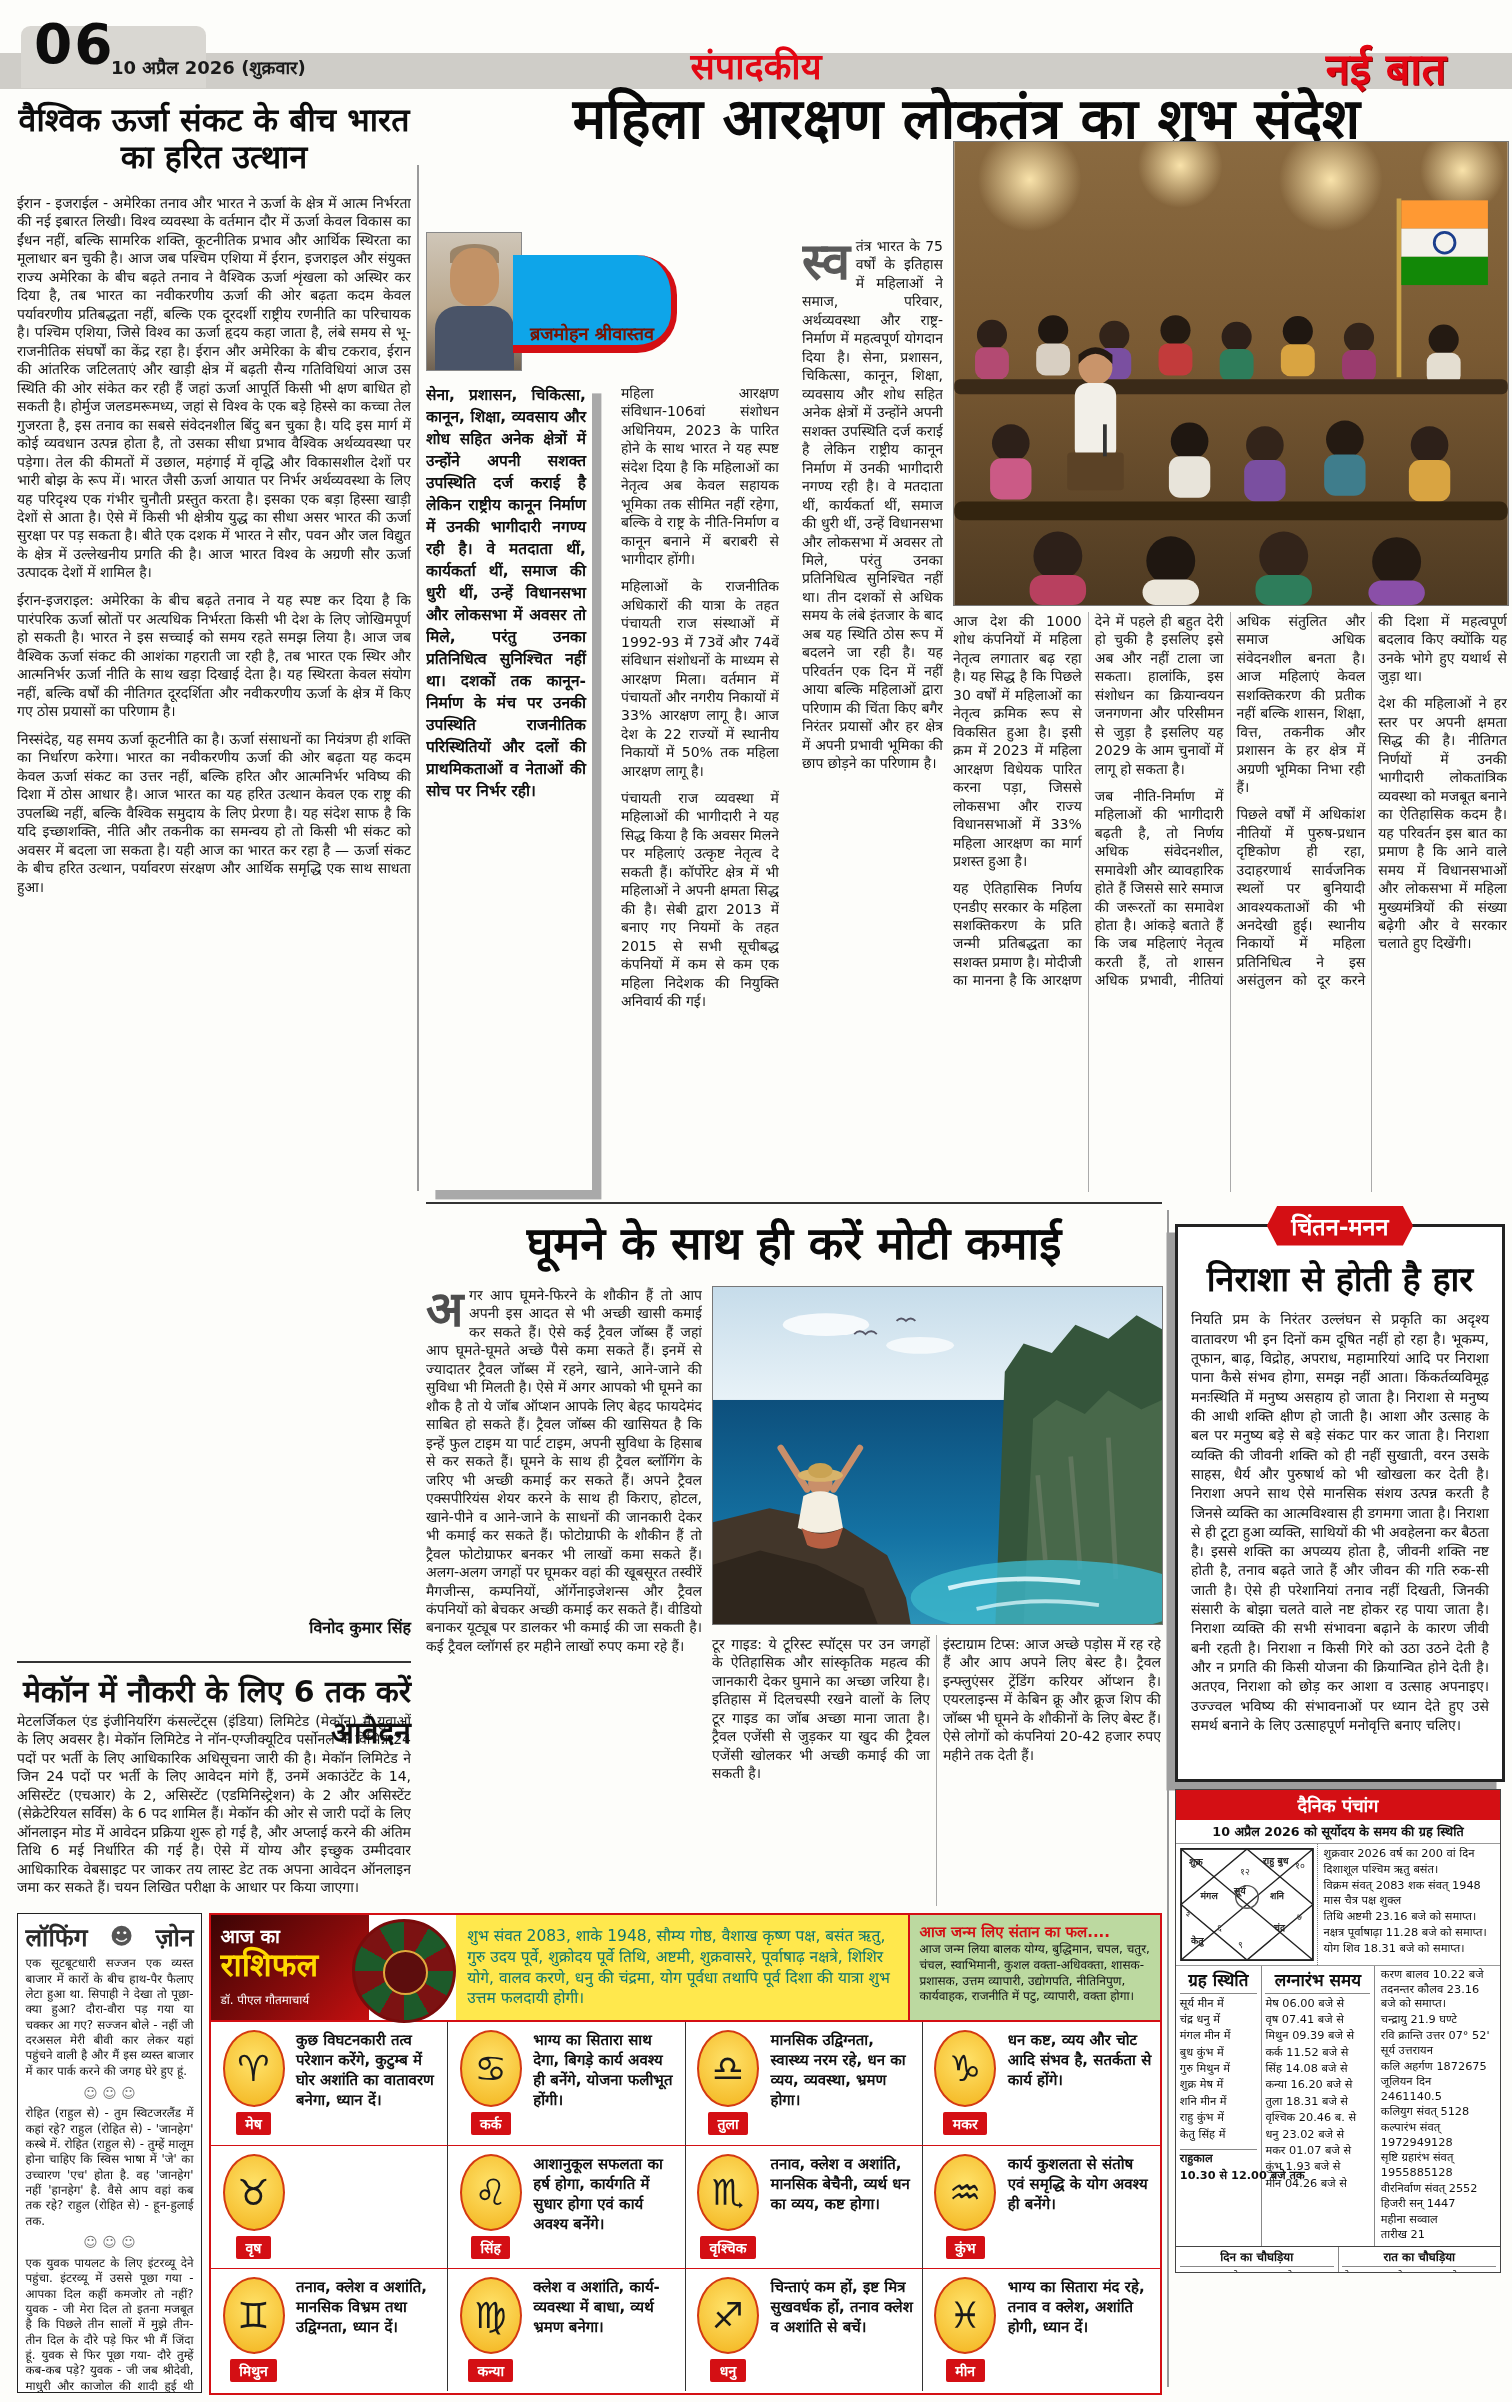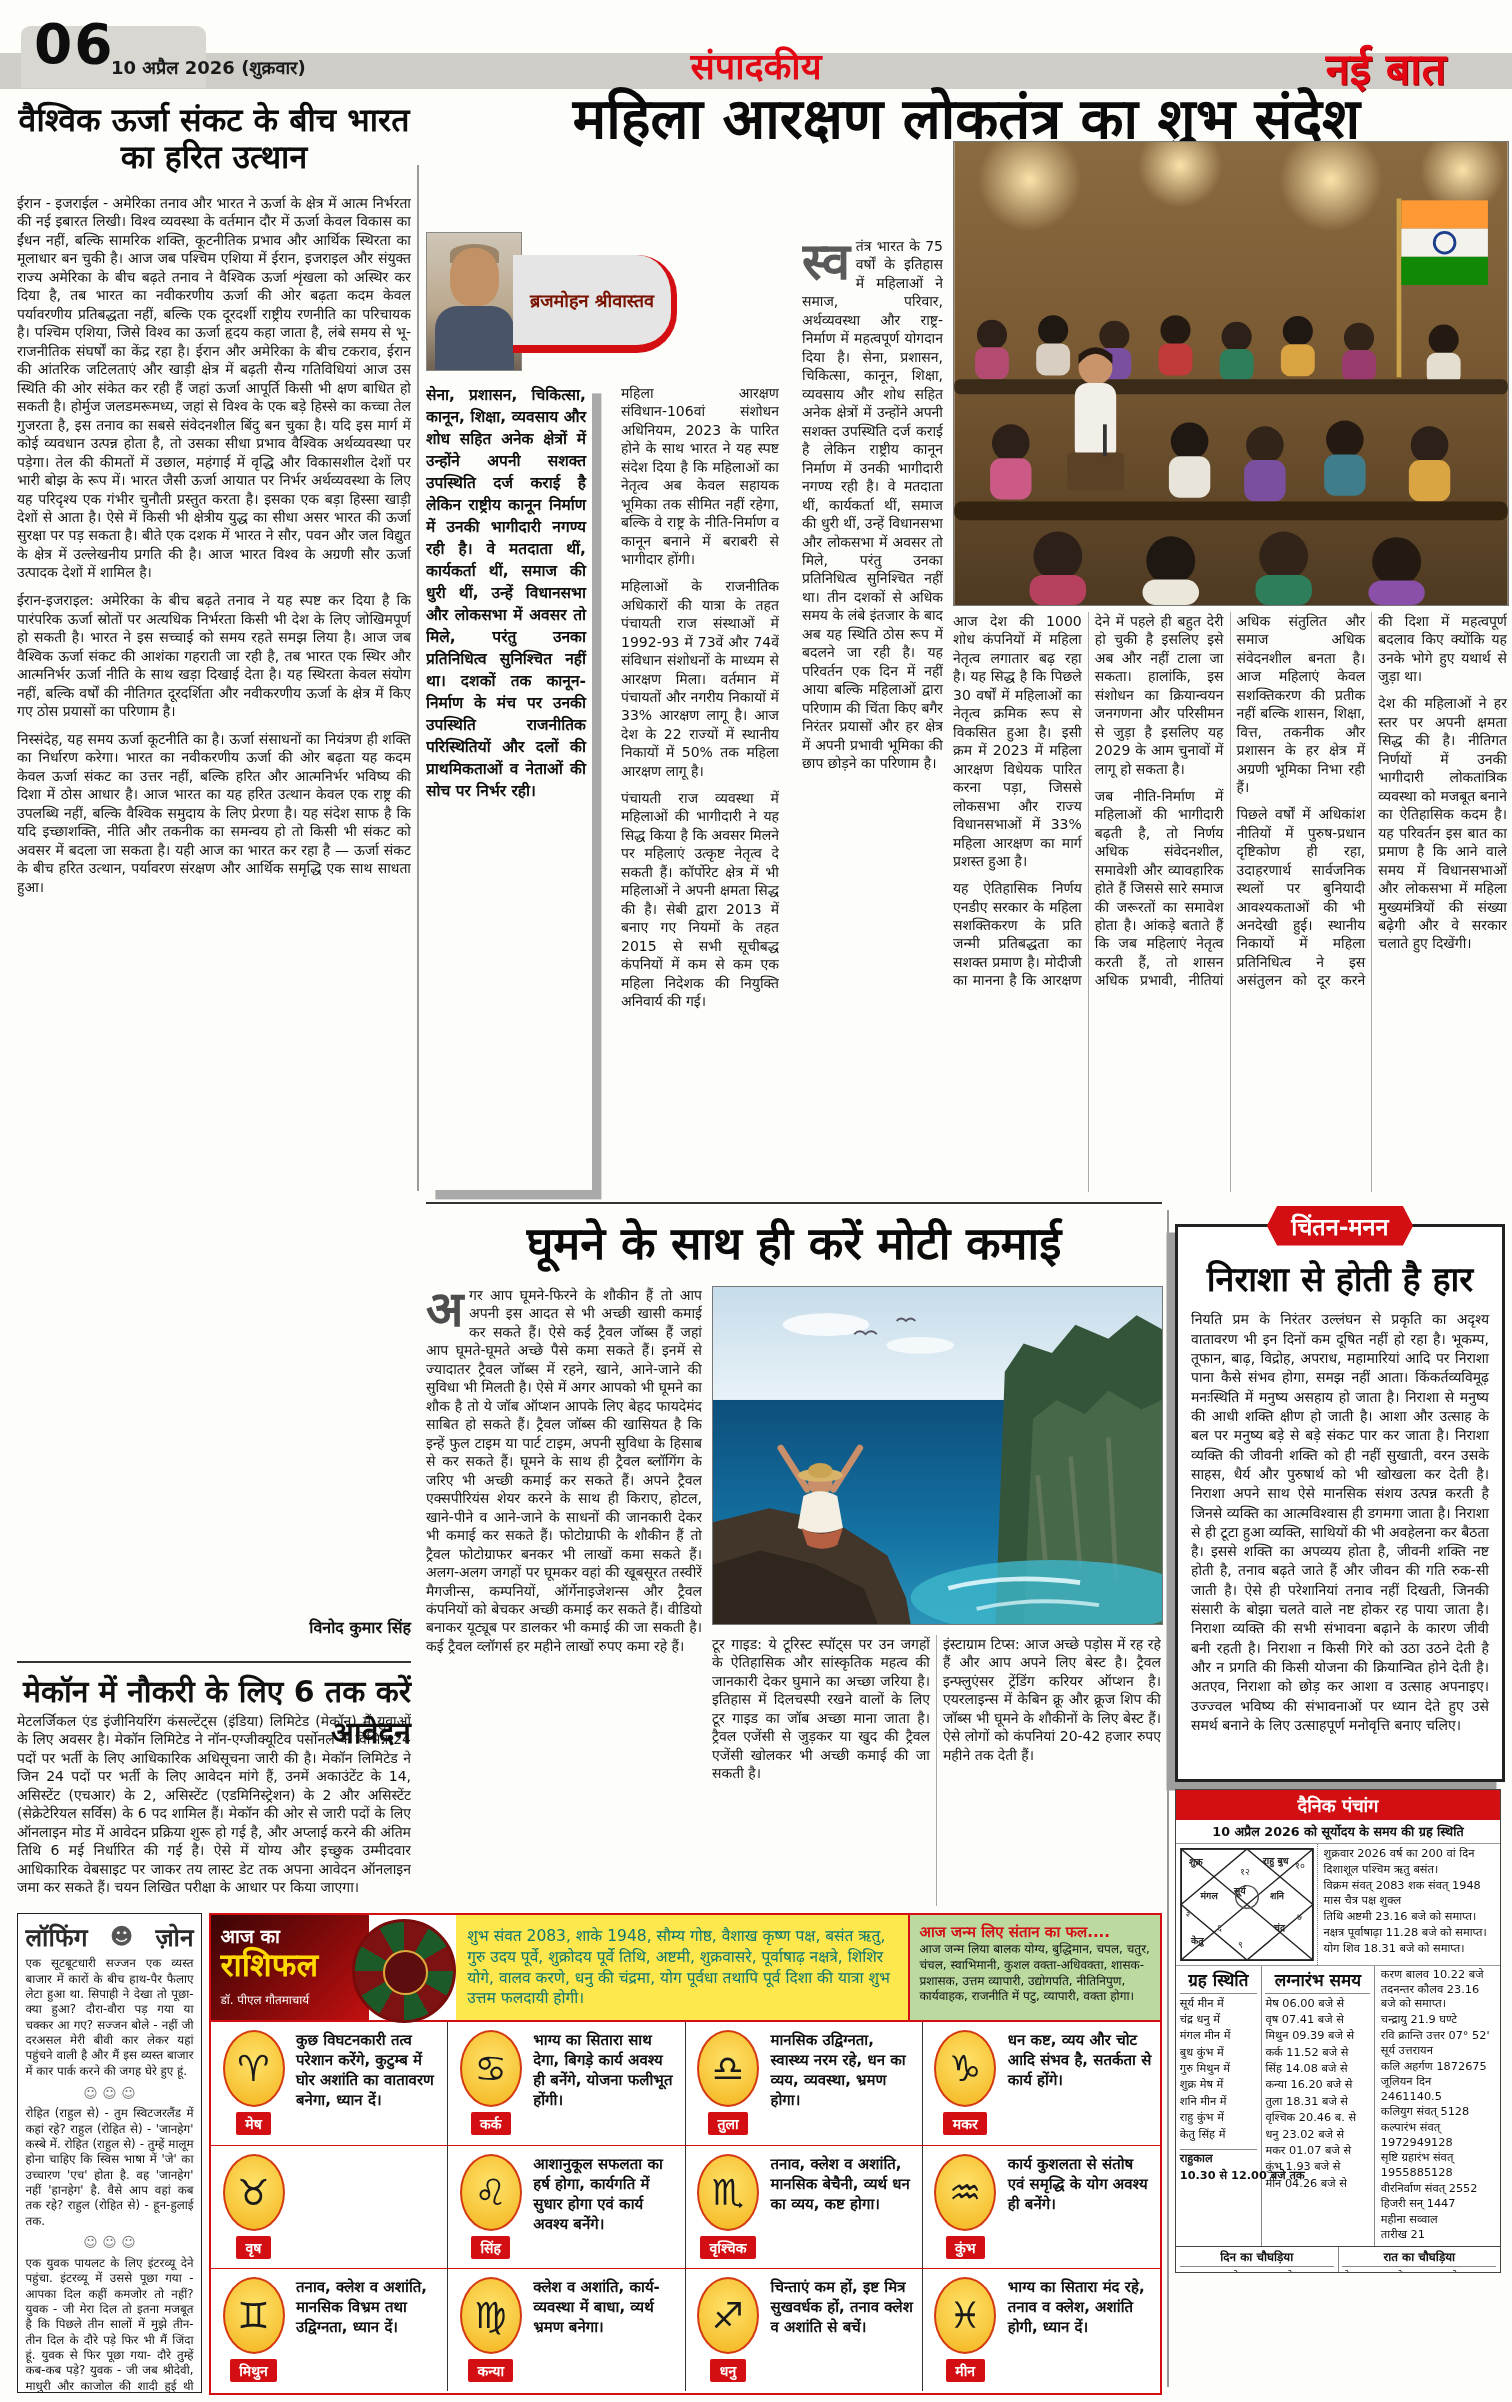--- a/index.html
+++ b/index.html
@@ -28,21 +28,21 @@
   .la-body p{margin:0 0 9.4px 0;}
   .la-byline{position:absolute;left:17px;top:1616px;width:394px;text-align:right;font-size:16px;font-weight:800;}
 
   
   .ma-title{position:absolute;left:426px;top:90px;width:1081px;text-align:center;font-size:56px;font-weight:800;line-height:1.05;color:#0a0a0a;}
   .author-card{position:absolute;left:426px;top:232px;width:245px;height:137px;}
   .author-photo{position:absolute;left:0;top:0;width:94px;height:137px;background:linear-gradient(180deg,#cfc6b8 0%,#bba98f 55%,#6f6253 100%);border:0.9px solid #888;}
   .author-photo .head{position:absolute;left:22.6px;top:15px;width:49px;height:58px;border-radius:46% 46% 40% 40%;background:#c29266;}
   .author-photo .hairline{position:absolute;left:22.6px;top:11.3px;width:49px;height:19px;border-radius:50% 50% 0 0;background:#9b8468;}
   .author-photo .torso{position:absolute;left:7.5px;top:73px;width:79px;height:64px;border-radius:22.6px 22.6px 0 0;background:#4a5468;}
-  .author-tab{position:absolute;left:87px;top:22.6px;width:158px;height:90px;background:#e5e5e5;border-radius:0 40px 40px 0;border-right:6.6px solid #d40f14;border-bottom:8.5px solid #d40f14;display:flex;align-items:center;justify-content:center;}
+  .author-tab{position:absolute;left:87px;top:22.6px;width:158px;height:90px;background:#0ea5e9;border-radius:0 40px 40px 0;border-right:6.6px solid #d40f14;border-bottom:8.5px solid #d40f14;display:flex;align-items:flex-end;justify-content:center;}
   .author-name{font-size:18px;font-weight:800;color:#7a1200;text-align:center;}
   .standfirst{position:absolute;left:426px;top:384px;width:160px;height:806px;font-size:15.5px;font-weight:700;line-height:1.42;box-shadow:9.4px 9.4px 0 #a9a9a9;padding-right:5.6px;}
   .standfirst p{margin:0 0 9.4px 0;}
   .col2{position:absolute;left:621px;top:384px;width:158px;height:808px;}
   .col2 p{margin:0 0 8.5px 0;}
   .col3{position:absolute;left:802px;top:237px;width:141px;height:955px;}
   .dropcap{float:left;font-size:51px;line-height:.9;font-weight:800;color:#5a5a5a;padding:1.9px 5.6px 0 0;}
   .ma-photo{position:absolute;left:953px;top:141px;width:554px;height:463px;border:0.9px solid #777;}
   .ma-cols{position:absolute;left:953px;top:612px;width:554px;height:580px;column-count:4;column-gap:13px;column-rule:0.9px solid #aaa;}
   .ma-cols p{margin:0 0 8.5px 0;}

